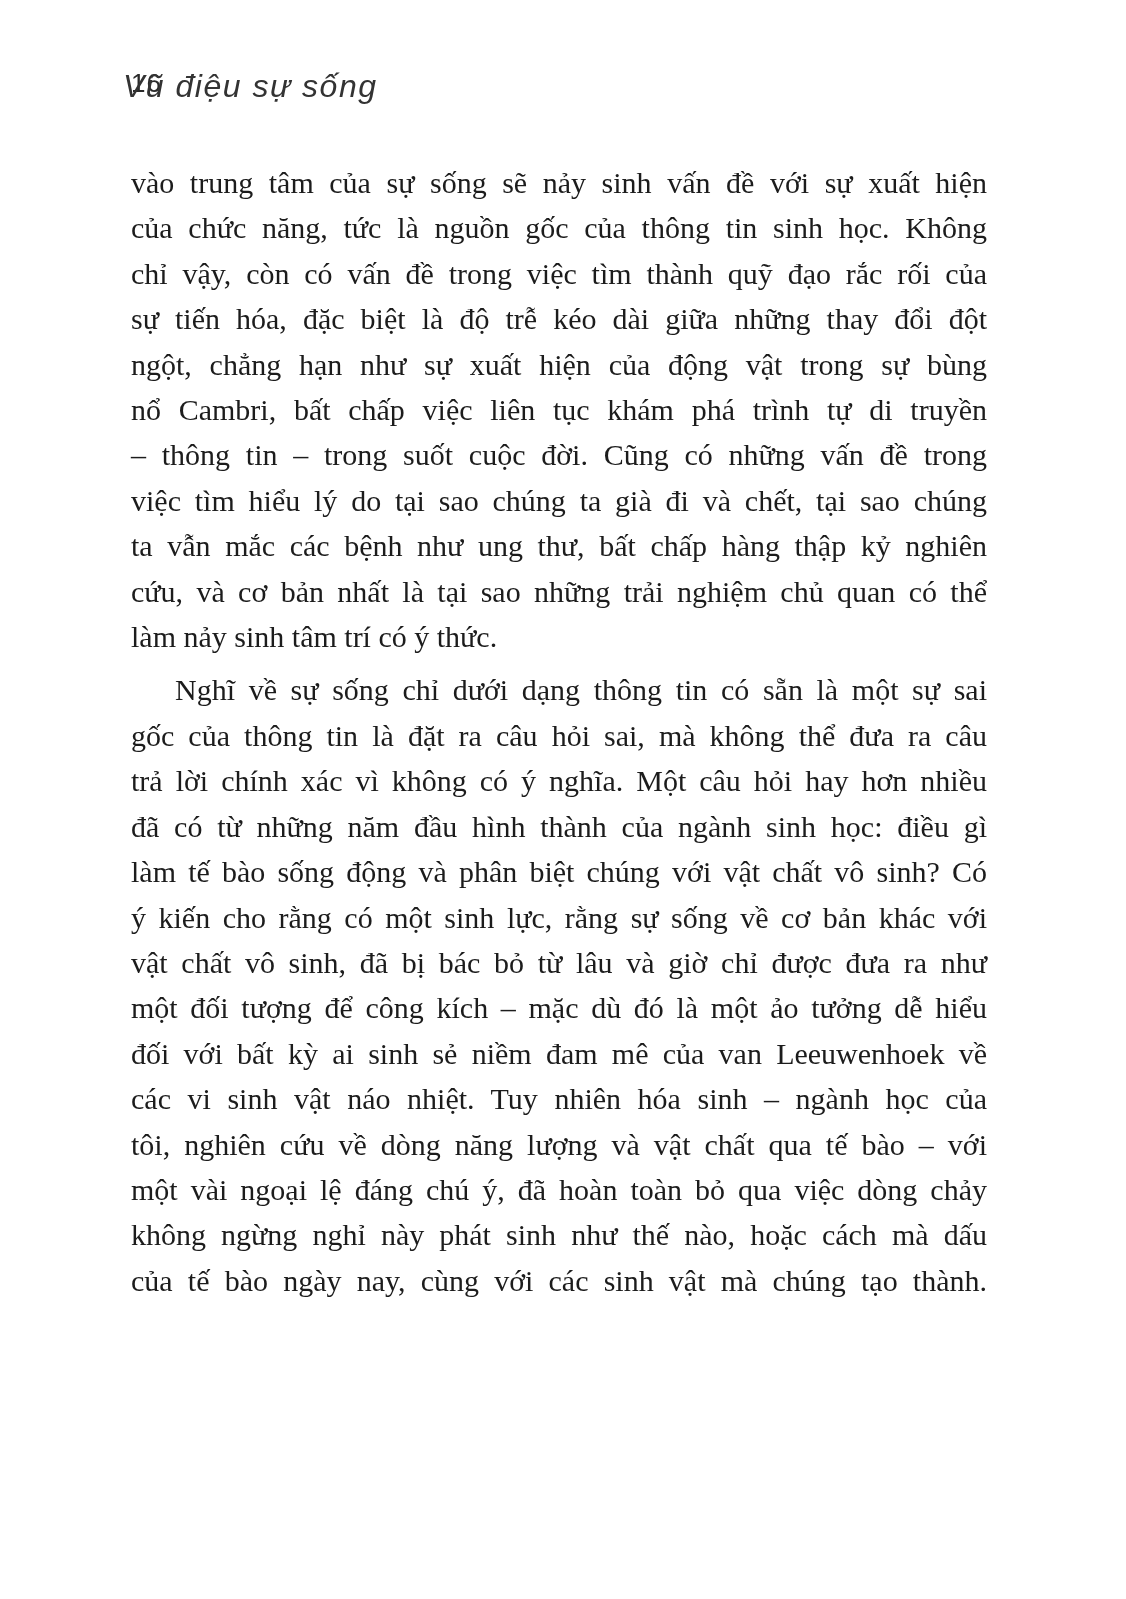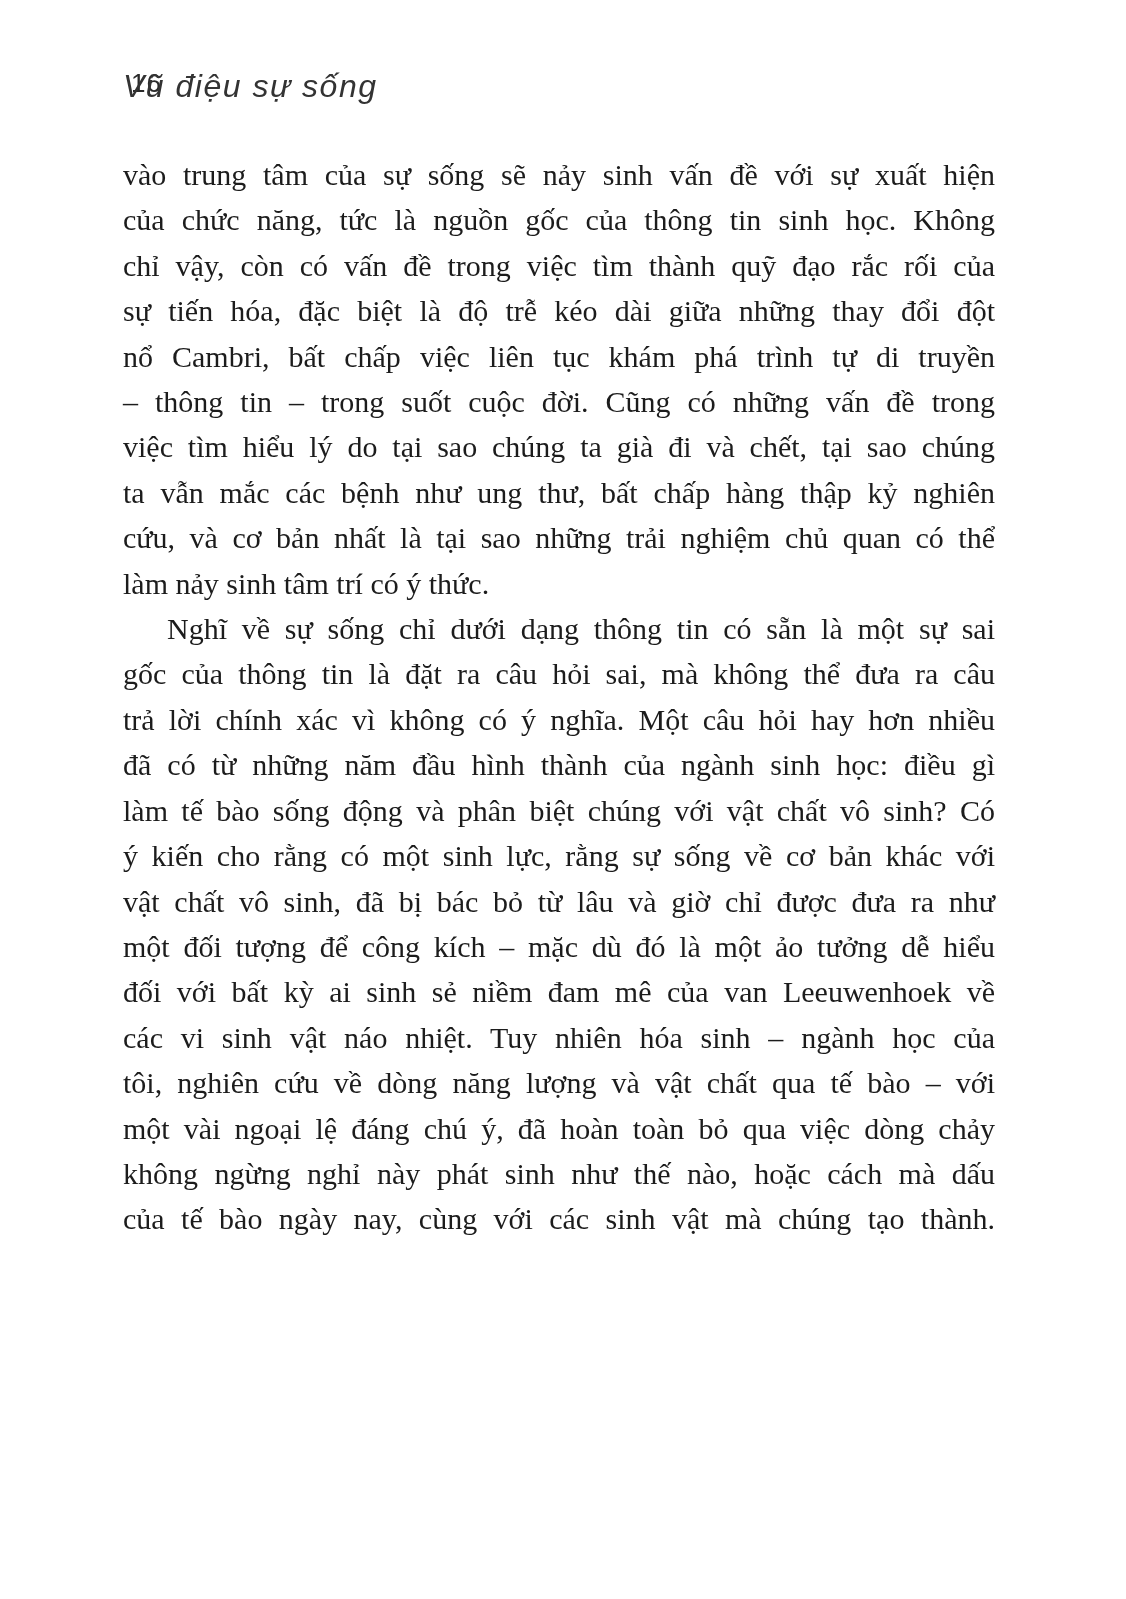--- a/index.html
+++ b/index.html
@@ -50,21 +50,21 @@
     position: absolute;
     top: 152px;
     left: 123px;
     width: 872px;
     font-family: "Liberation Serif", "DejaVu Serif", serif;
     font-size: 30px;
     line-height: 45.4px;
     color: #1c1c1c;
   }
   .para {
-    margin: 0;
+    margin: 8px;
     padding: 0;
   }
   .line {
     text-align: justify;
     text-align-last: justify;
     white-space: normal;
   }
   .line.last {
     text-align: left;
     text-align-last: left;
@@ -83,20 +83,21 @@
     <span class="running-title">Vũ điệu sự sống</span>
   </div>
 
   <div class="body-text">
 
     <div class="para">
       <div class="line">vào trung tâm của sự sống sẽ nảy sinh vấn đề với sự xuất hiện</div>
       <div class="line">của chức năng, tức là nguồn gốc của thông tin sinh học. Không</div>
       <div class="line">chỉ vậy, còn có vấn đề trong việc tìm thành quỹ đạo rắc rối của</div>
       <div class="line">sự tiến hóa, đặc biệt là độ trễ kéo dài giữa những thay đổi đột</div>
+      <div class="line">ngột, chẳng hạn như sự xuất hiện của động vật trong sự bùng</div>
       <div class="line">nổ Cambri, bất chấp việc liên tục khám phá trình tự di truyền</div>
       <div class="line">– thông tin – trong suốt cuộc đời. Cũng có những vấn đề trong</div>
       <div class="line">việc tìm hiểu lý do tại sao chúng ta già đi và chết, tại sao chúng</div>
       <div class="line">ta vẫn mắc các bệnh như ung thư, bất chấp hàng thập kỷ nghiên</div>
       <div class="line">cứu, và cơ bản nhất là tại sao những trải nghiệm chủ quan có thể</div>
       <div class="line last">làm nảy sinh tâm trí có ý thức.</div>
     </div>
 
     <div class="para">
       <div class="line indent">Nghĩ về sự sống chỉ dưới dạng thông tin có sẵn là một sự sai</div>

